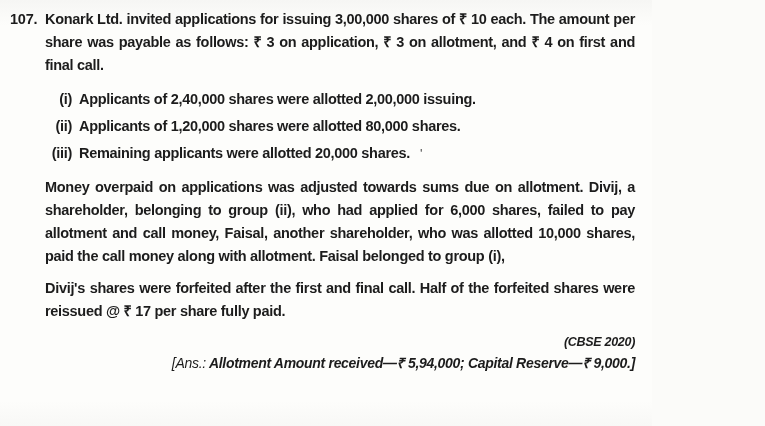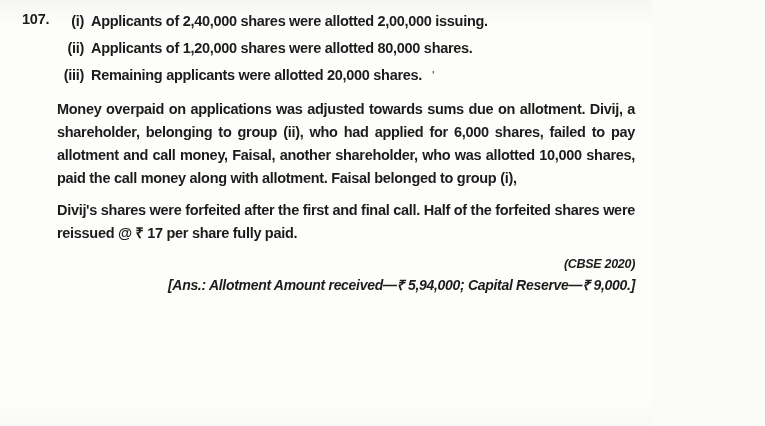--- a/index.html
+++ b/index.html
@@ -6,21 +6,21 @@
   body{
     width:765px;height:426px;
     background:#fbfbf9;
     font-family:"Liberation Sans", sans-serif;
     color:#1c1c1c;
     overflow:hidden;
   }
   .page{
     box-sizing:border-box;
     width:652px;height:426px;
-    padding:8px 17px 6px 22px;
+    padding:8px 17px 6px 10px;
     background:linear-gradient(180deg,#f6f6f4 0%,#fdfdfb 6%,#fdfdfb 94%,#f8f8f6 100%);
   }
   .question{
     display:flex;
     align-items:flex-start;
   }
   .qnum{
     flex:0 0 35px;
     font-weight:bold;
     font-size:14.5px;
@@ -65,31 +65,32 @@
     line-height:20px;
     margin-top:0;
   }
   .answer-line{
     text-align:right;
     font-style:italic;
     font-size:14px;
     line-height:22px;
     letter-spacing:-0.3px;
   }
-  .answer-prefix{ font-weight:bold; }
+  .answer-prefix{ font-weight:normal; }
   .answer-rest{ font-weight:bold; font-weight:600; }
 </style>
 </head>
 <body>
 
 <div class="page">
   <div class="question">
     <div class="qnum">107.</div>
     <div class="qbody">
 
+      <p class="para">Konark Ltd. invited applications for issuing 3,00,000 shares of ₹ 10 each. The amount per share was payable as follows: ₹ 3 on application, ₹ 3 on allotment, and ₹ 4 on first and final call.</p>
 
 
       <div class="list">
         <div class="list-item">
           <span class="marker">(i)</span>
           <span class="li-text">Applicants of 2,40,000 shares were allotted 2,00,000 issuing.</span>
         </div>
         <div class="list-item">
           <span class="marker">(ii)</span>
           <span class="li-text">Applicants of 1,20,000 shares were allotted 80,000 shares.</span>

